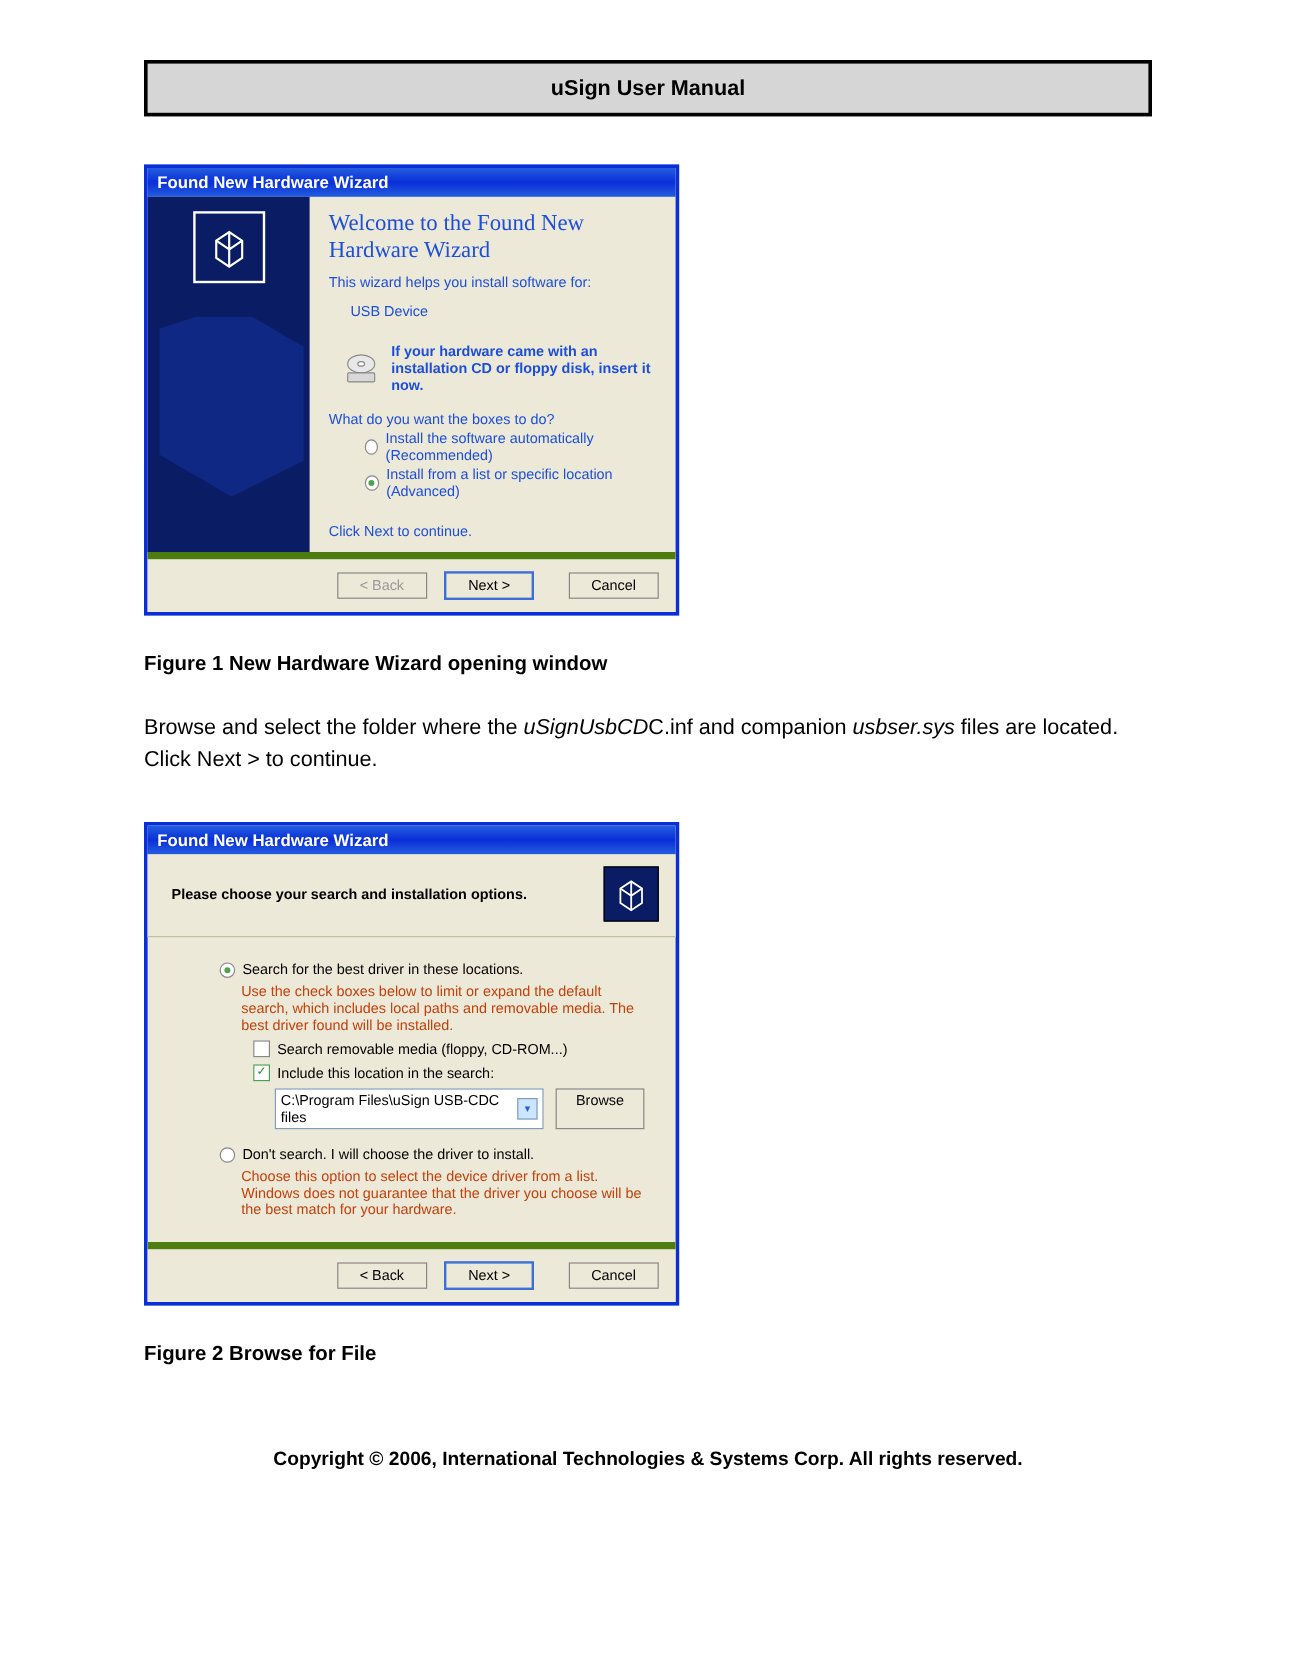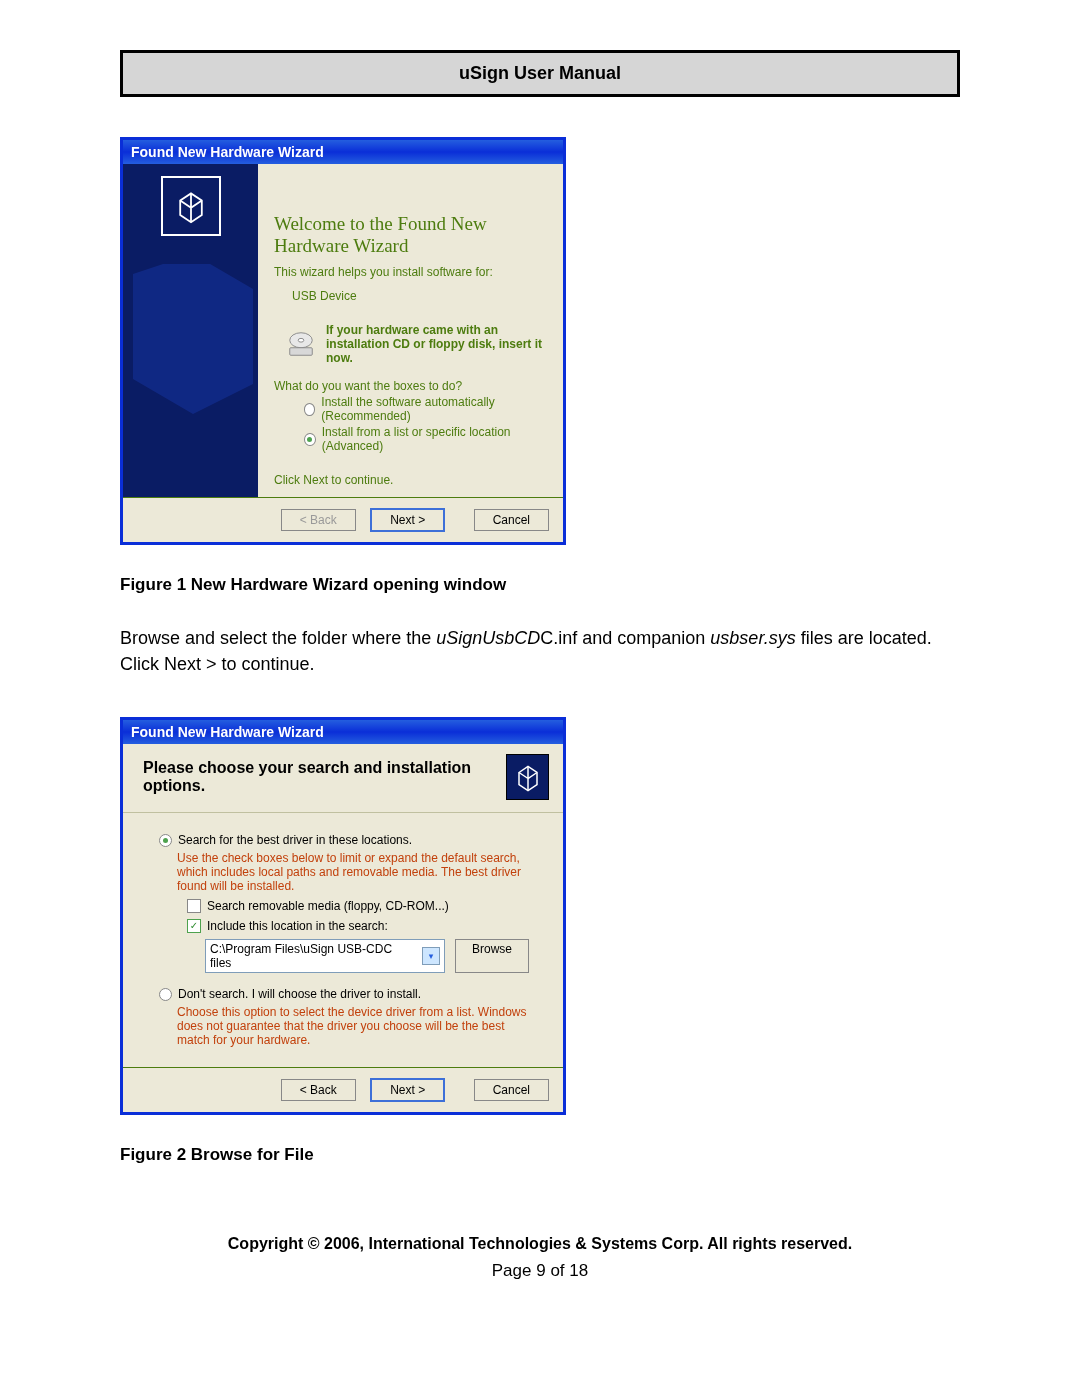--- a/index.html
+++ b/index.html
@@ -5,39 +5,39 @@
   body { margin:0; font-family: Arial, Helvetica, sans-serif; background:#fff; width:1080px;}
   .page { padding:50px 120px 40px 120px; }
   .header-box { border:3px solid #000; background:#d6d6d6; text-align:center; font-weight:bold; font-size:18px; padding:10px 0; margin-bottom:40px;}
   .xp-window { border:3px solid #0a2ed8; background:#ece9d8; margin-bottom:30px;}
   .xp-titlebar { background:linear-gradient(#245edf,#0a2ed8,#245edf); color:#fff; font-weight:bold; font-size:14px; padding:4px 8px;}
   .wiz1 .wiz-body{ display:flex; }
   .wiz1 .sidebar { width:135px; background:#0a1c64; position:relative; }
   .wiz1 .sidebar .small-icon { width:56px; height:56px; border:2px solid #fff; background:#0a1c64; margin:12px auto 0; display:flex; align-items:center; justify-content:center;}
   .wiz1 .sidebar .small-icon svg { width:36px; height:36px;}
   .wiz1 .sidebar .bg-shape { position:absolute; top:100px; left:0; width:135px; height:180px; opacity:.35;}
-  .wiz1 .content { flex:1; padding:12px 16px 10px 16px; font-size:12px; color:#4d7c0f;margin-top:37px;}
+  .wiz1 .content { flex:1; padding:12px 16px 10px 16px; font-size:12px; color:#1d4ed8;}
   .wiz1 .welcome-title { font-family:"Times New Roman",serif; font-size:19px; margin-bottom:8px;}
   .cd-line { display:flex; align-items:center; gap:10px; margin:20px 0 14px 12px;}
   .cd-line .cd-icon{ width:30px; height:30px; flex-shrink:0;}
   .cd-line .cd-text{ font-size:12px; font-weight:bold;}
   .radio-row { display:flex; align-items:center; gap:6px; margin-left:30px; margin-top:2px; margin-bottom:1px; font-size:12px;}
   .radio-dot{ width:11px; height:11px; border:1px solid #888; border-radius:50%; background:#fff; display:inline-flex; align-items:center; justify-content:center;}
   .radio-dot.selected::after{ content:""; width:5px; height:5px; border-radius:50%; background:#4ea24e;}
-  .btnbar { background:#ece9d8; border-top:1px solid #4d7c0f; padding:10px 14px; text-align:right;}
+  .btnbar { background:#ece9d8; border-top:6px solid #4d7c0f; padding:10px 14px; text-align:right;}
   .xp-btn{ display:inline-block; border:1px solid #888; background:#ece9d8; font-size:12px; padding:3px 18px; margin-left:10px; cursor:default;}
   .xp-btn.primary{ border:2px solid #3d6fd8;}
   .xp-btn.disabled{ color:#999;}
   .fig-caption{ font-weight:bold; font-size:17px; margin:18px 0 30px 0;}
   .body-text{ font-size:18px; line-height:1.45; margin:30px 0 40px 0;}
   .body-text .ital{ font-style:italic;}
   .wiz2-header{ display:flex; justify-content:space-between; align-items:center; padding:10px 14px 12px 20px; background:#ece9d8; border-bottom:1px solid #c0c0a0;}
-  .wiz2-header .hdr-text{ font-weight:bold; font-size:16px;}
+  .wiz2-header .hdr-text{ font-weight:bold; font-size:12px;}
   .wiz2-header .corner-icon{ width:44px; height:44px; background:#0a1c64; border:1px solid #000; display:flex; align-items:center; justify-content:center;}
-  .wiz2-body{ padding:18px 26px 14px 36px; font-size:12px;}
+  .wiz2-body{ padding:18px 26px 14px 36px; font-size:12px;margin-left:24px;}
   .wiz2-body .help-text{ margin:4px 0 6px 18px; font-size:12px; color:#c2410c;}
   .check-row{ display:flex; align-items:center; gap:6px; margin-left:28px; margin-top:6px;}
   .checkbox{ width:12px; height:12px; border:1px solid #888; background:#fff; display:inline-flex; align-items:center; justify-content:center;}
   .checkbox.checked{ border-color:#4ea24e;}
   .checkbox.checked::after{ content:"✓"; font-size:10px; color:#2e8b2e; line-height:1;}
   .path-row{ display:flex; gap:10px; margin:6px 0 14px 46px;}
   .path-input{ border:1px solid #7f9db9; background:#fff; font-size:12px; padding:2px 4px; width:230px; display:flex; align-items:center; justify-content:space-between;}
   .path-input .dd-arrow{ width:16px; height:16px; background:#cde6ff; border:1px solid #7f9db9; display:flex; align-items:center; justify-content:center; font-size:9px; color:#245edf; margin-left:6px;}
   .browse-btn{ border:1px solid #888; background:#ece9d8; font-size:12px; padding:2px 16px;}
   .footer{ text-align:center; margin-top:70px;}
@@ -150,16 +150,15 @@
       <span class="xp-btn">&lt; Back</span>
       <span class="xp-btn primary">Next &gt;</span>
       <span class="xp-btn" style="margin-left:24px;">Cancel</span>
     </div>
   </div>
 
   <div class="fig-caption">Figure 2   Browse for File</div>
 
   <div class="footer">
     <div class="copyright">Copyright © 2006, International Technologies &amp; Systems Corp. All rights reserved.</div>
-    <div class="pagenum">Page 9 of 18</div>
   </div>
 
 </div>
 
 </body></html>

